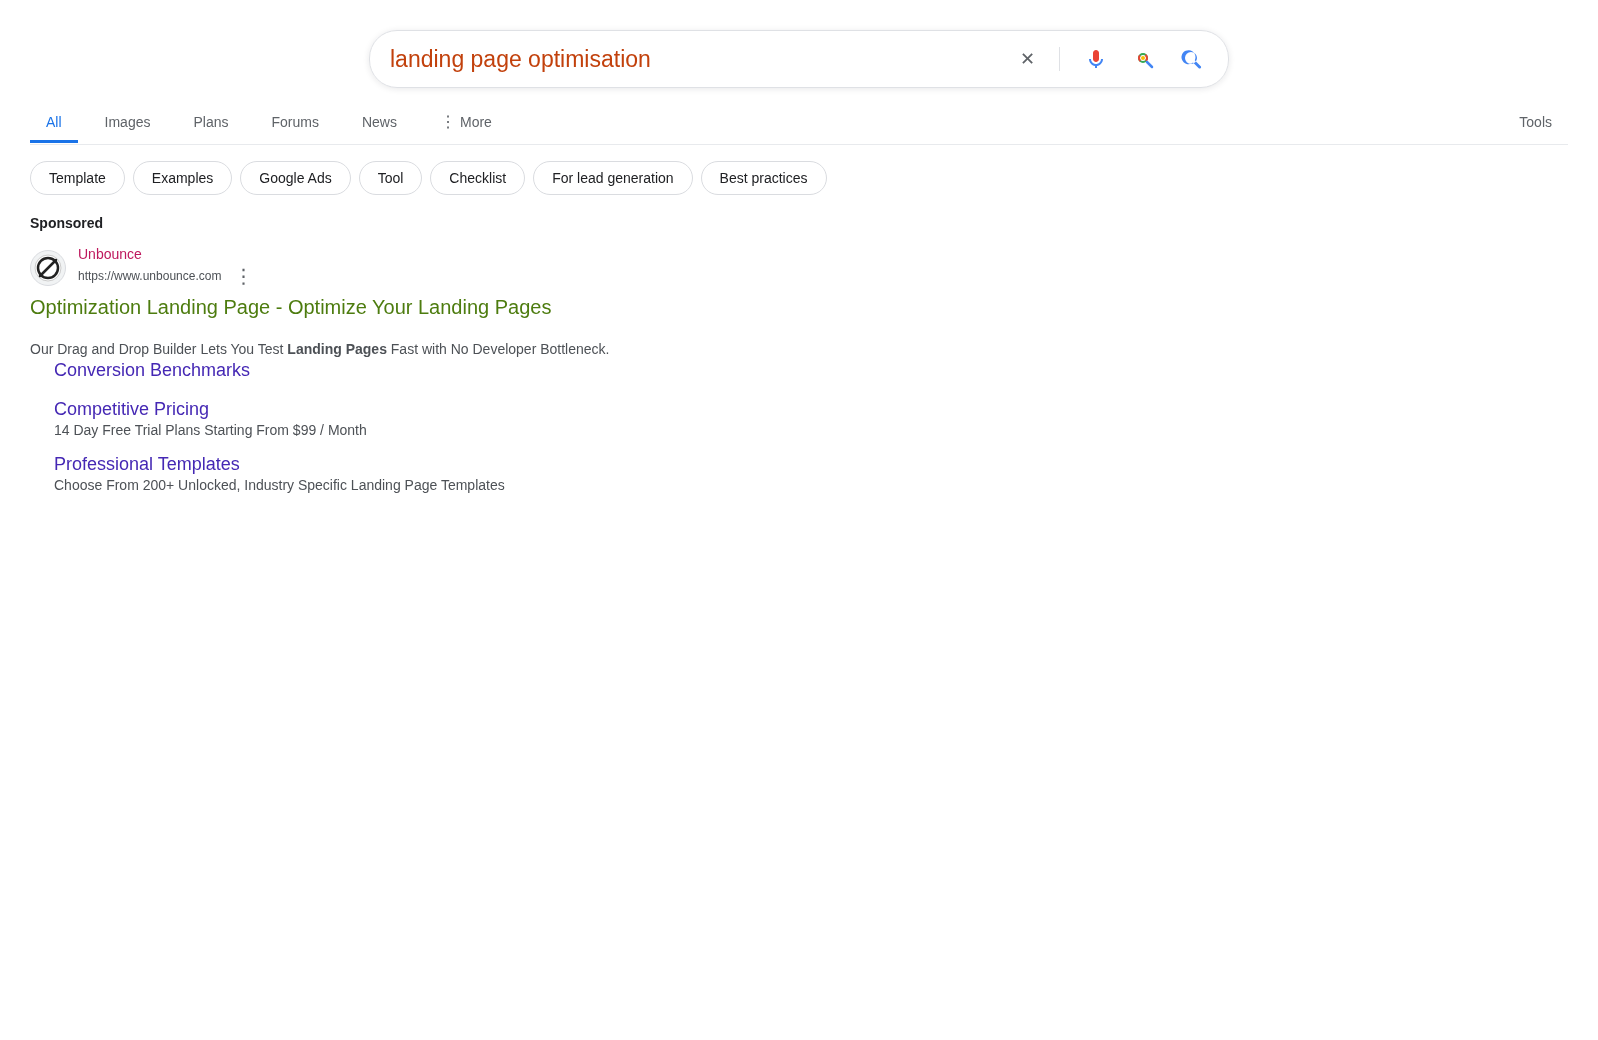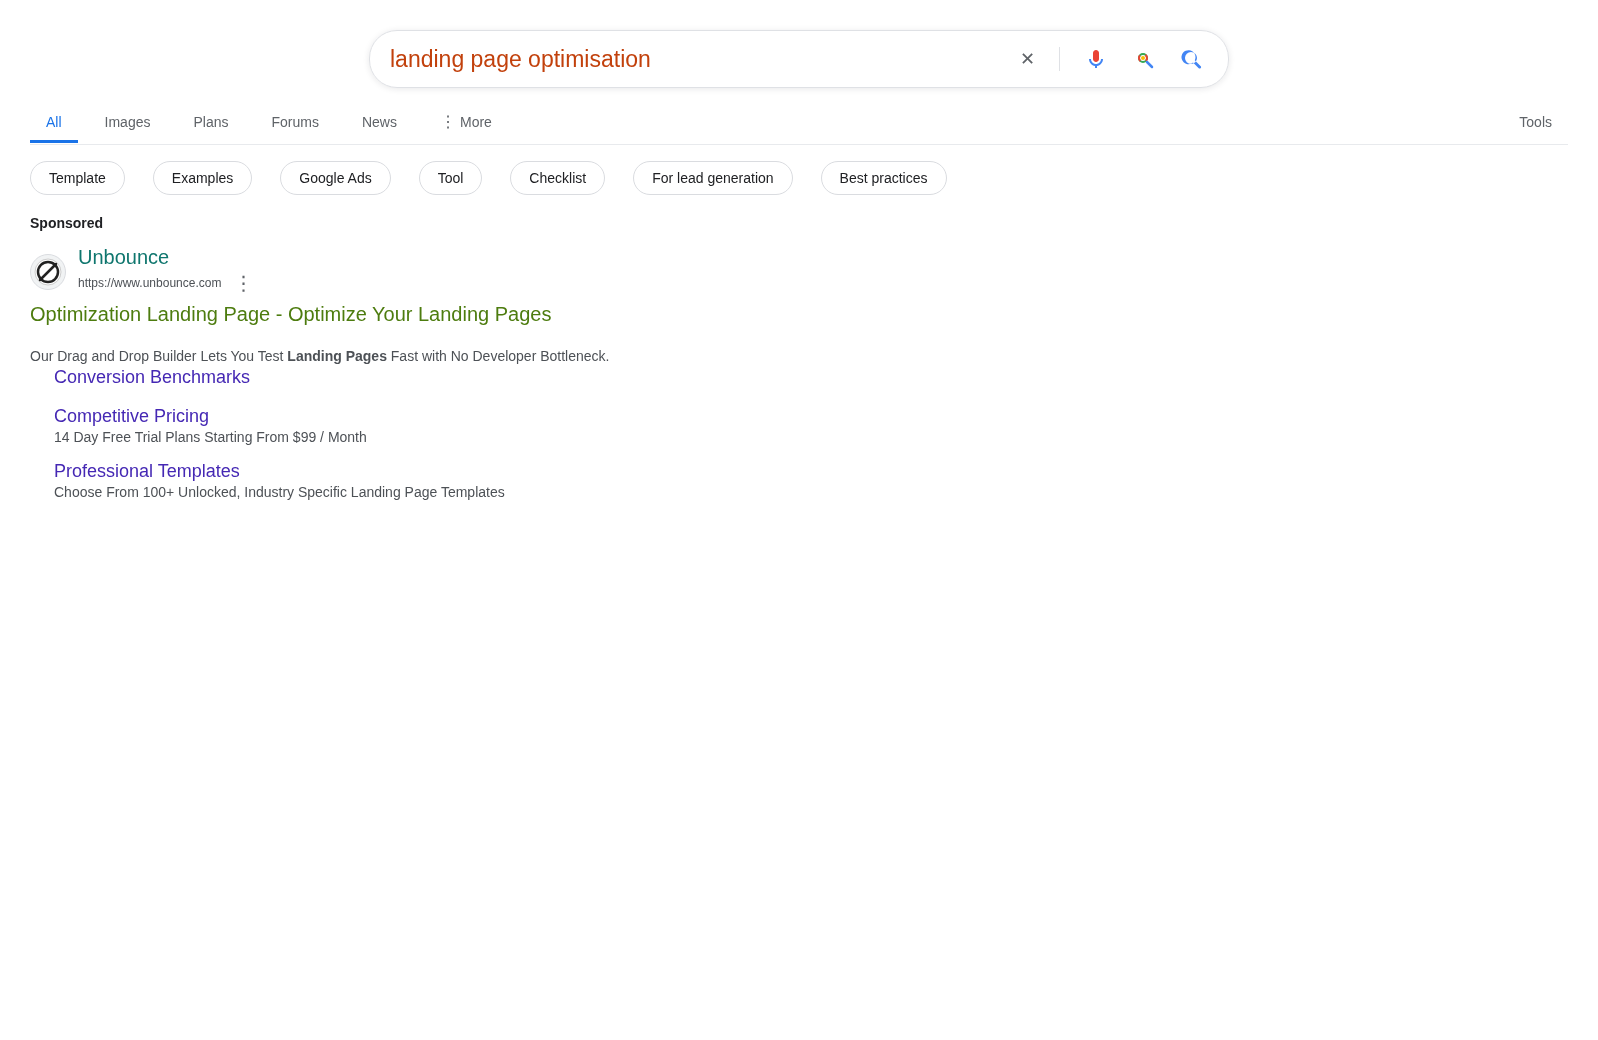--- a/index.html
+++ b/index.html
@@ -80,21 +80,21 @@
       align-items: center;
       gap: 4px;
     }
     .tools-tab {
       margin-left: auto;
     }
 
     
     .filter-chips {
       display: flex;
-      gap: 28px;
+      gap: 8px;
       padding: 16px 0;
       flex-wrap: nowrap;
       overflow: hidden;
     }
     .chip {
       border: 1px solid #dadce0;
       border-radius: 20px;
       padding: 8px 18px;
       font-size: 14px;
       color: #202124;
@@ -134,22 +134,22 @@
       font-weight: 700;
       color: #333;
       background: #f1f3f4;
       flex-shrink: 0;
     }
     .ad-source-info {
       display: flex;
       flex-direction: column;
     }
     .ad-source-name {
-      font-size: 20px;
-      color: #0f766e;
+      font-size: 14px;
+      color: #be185d;
       font-weight: 400;
     }
     .ad-source-url {
       font-size: 12px;
       color: #4d5156;
       display: flex;
       align-items: center;
       gap: 8px;
     }
     .ad-title {
@@ -306,16 +306,16 @@
   <div class="ad-sitelinks">
     <div class="sitelink">
       <span class="sitelink-title">Conversion Benchmarks</span>
     </div>
     <div class="sitelink">
       <span class="sitelink-title">Competitive Pricing</span>
       <span class="sitelink-desc">14 Day Free Trial Plans Starting From $99 / Month</span>
     </div>
     <div class="sitelink">
       <span class="sitelink-title">Professional Templates</span>
-      <span class="sitelink-desc">Choose From 100+ Unlocked, Industry Specific Landing Page Templates</span>
+      <span class="sitelink-desc">Choose From 200+ Unlocked, Industry Specific Landing Page Templates</span>
     </div>
   </div>
 </div>
 
 </body></html>

